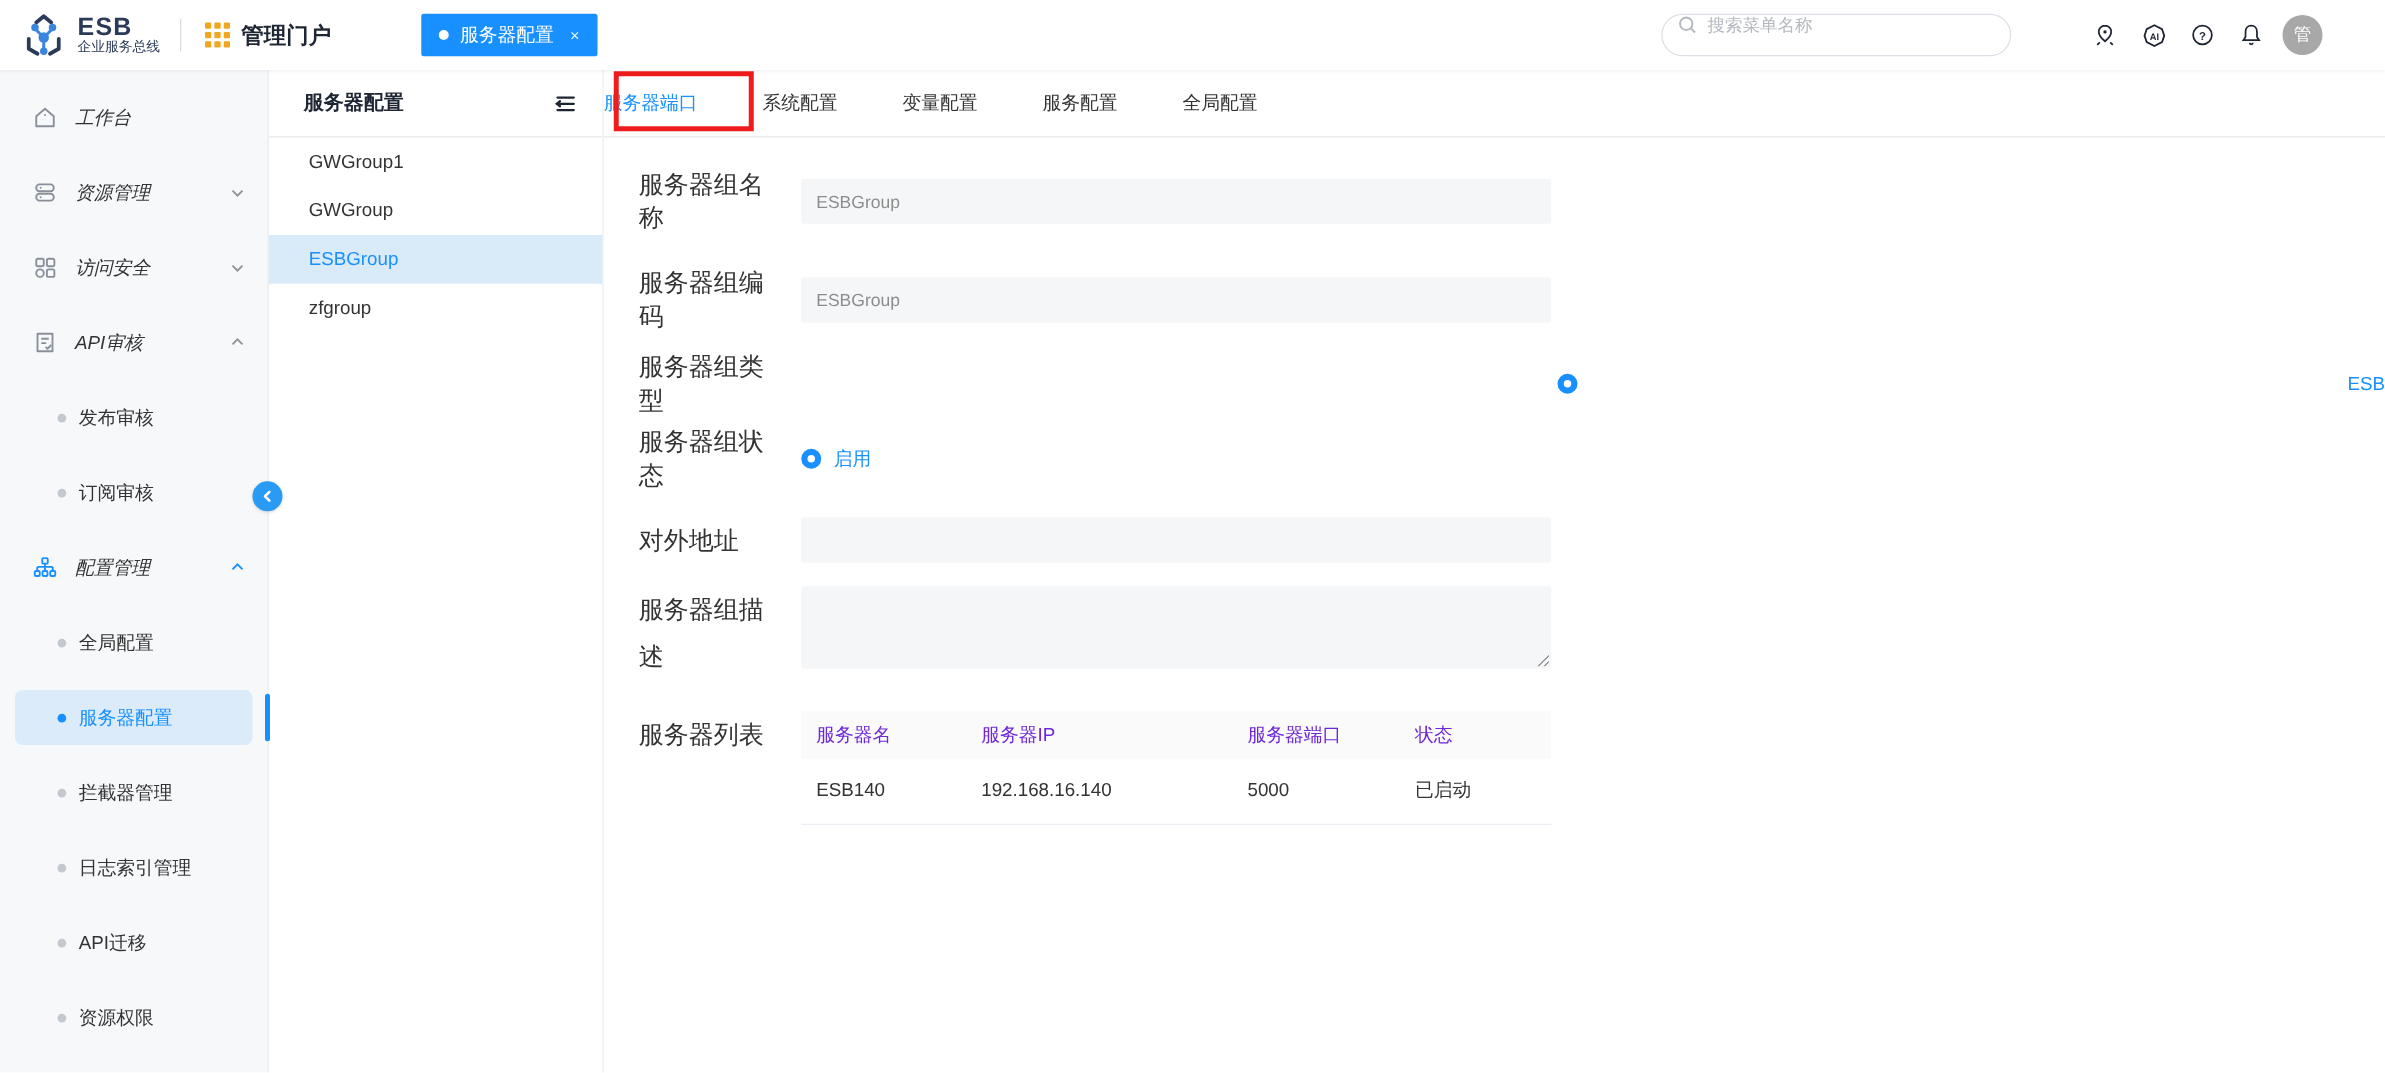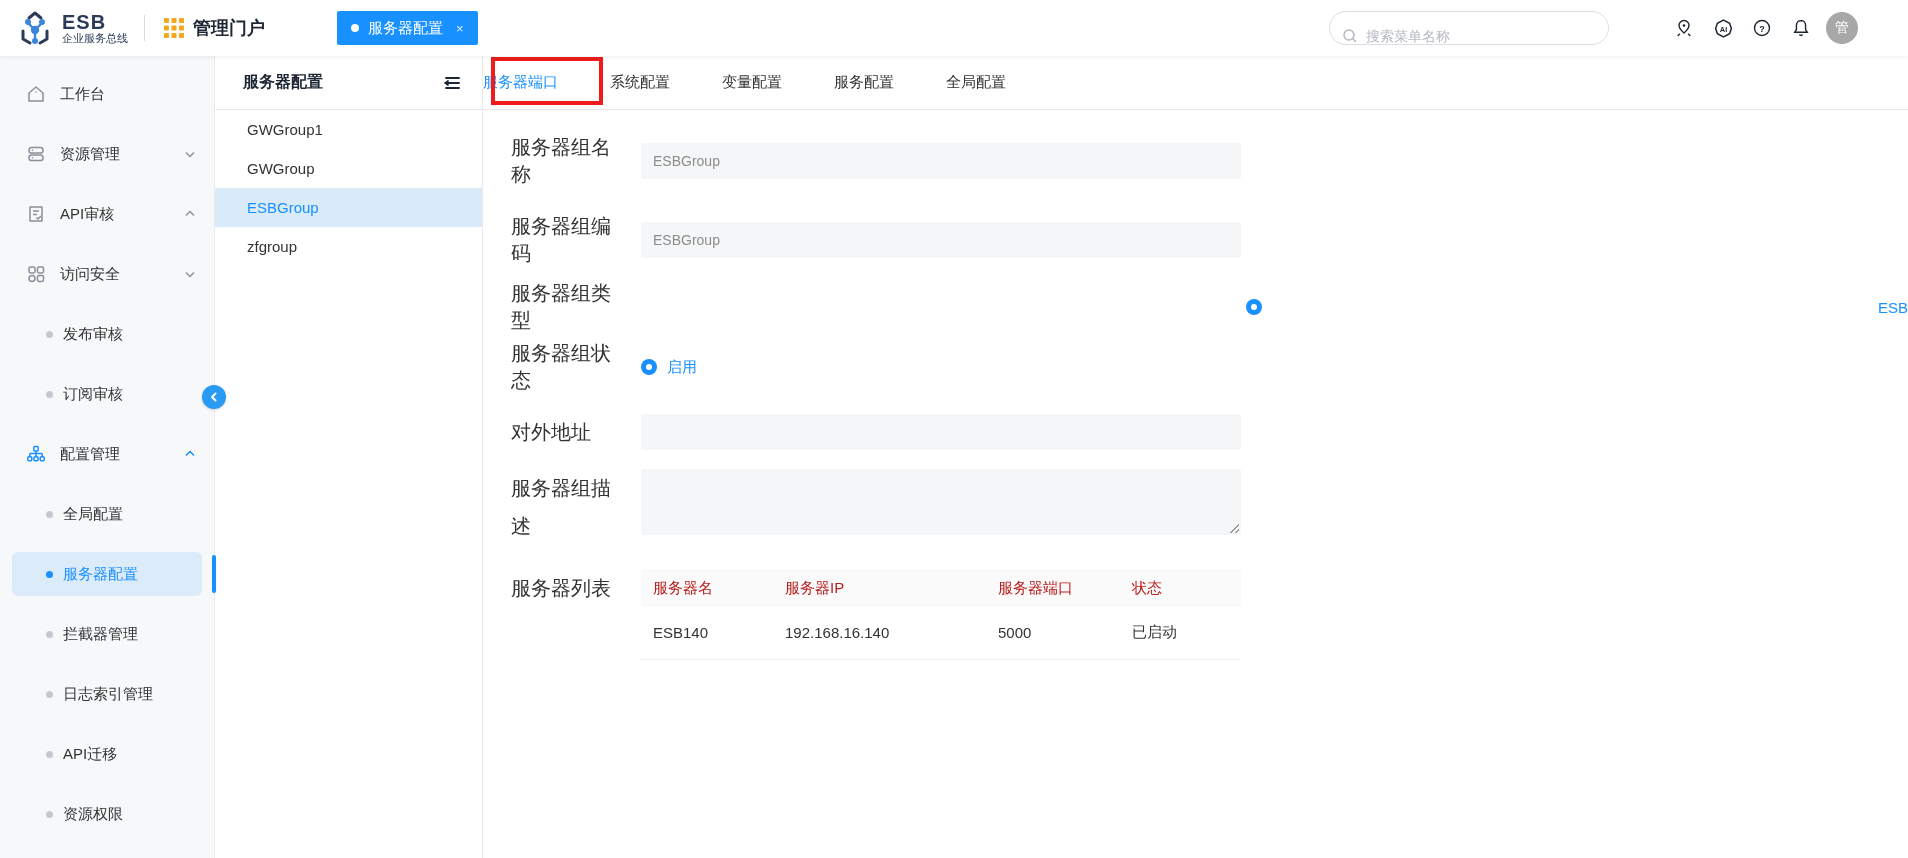--- a/index.html
+++ b/index.html
@@ -17,39 +17,39 @@
   .topbar-divider { width:1px; height:26px; background:#d8dce3; margin:0 18px 0 16px; }
   .portal { display:flex; align-items:center; gap:8px; }
   .portal-label { font-size:18px; font-weight:bold; color:#1f2633; }
   .wintab { margin-left:72px; height:34px; background:#1890ff; color:#fff; border-radius:2px;
     display:flex; align-items:center; gap:9px; padding:0 14px; cursor:pointer; }
   .wintab-dot { width:8px; height:8px; border-radius:50%; background:#fff; }
   .wintab-label { font-size:15px; }
   .wintab-close { font-size:13px; color:#e3f1ff; margin-left:4px; }
   .topbar-spacer { flex:1; }
   .search { width:280px; height:34px; border:1px solid #dcdfe6; border-radius:17px;
-    display:flex; align-items:flex-end; padding:0 12px; gap:8px; margin-right:64px; background:#fff; }
+    display:flex; align-items:flex-start; padding:0 12px; gap:8px; margin-right:64px; background:#fff; }
   .search input { border:none; outline:none; flex:1; font-size:14px; color:#333; background:transparent;
     font-family:inherit; }
   .search input::placeholder { color:#b4b8bf; }
   .top-icons { display:flex; align-items:center; gap:17px; margin-right:14px; color:#0369a1; }
   .top-icon { width:22px; height:22px; display:flex; align-items:center; justify-content:center; cursor:pointer; }
   .avatar { width:32px; height:32px; border-radius:50%; background:#a8a8a8; color:#fff; font-size:14px;
     display:flex; align-items:center; justify-content:center; margin-right:50px; cursor:pointer; }
 
   
   .body { flex:1; display:flex; min-height:0; position:relative; }
 
   
   .sidebar { width:215px; flex:0 0 215px; background:#f6f8fa; border-right:1px solid #e9ebee;
     padding-top:16px; position:relative; }
   .nav-item { height:44px; margin-bottom:16px; display:flex; align-items:center; padding:0 18px 0 26px;
     cursor:pointer; color:#333; font-size:15px; }
   .nav-item .nav-ic { width:20px; height:20px; margin-right:14px; color:#8a9099; flex:0 0 20px; }
-  .nav-item .nav-label { flex:1; }
+  .nav-item .nav-label { flex:1;font-style:italic; }
   .nav-item .chev { width:12px; height:12px; color:#909399; }
   .nav-item.blue-ic .nav-ic, .nav-item.blue-ic .chev { color:#1890ff; }
   .nav-sub { height:44px; margin:0 12px 16px; display:flex; align-items:center; padding-left:34px;
     cursor:pointer; color:#333; font-size:15px; border-radius:6px; position:relative; }
   .nav-sub .dot { width:7px; height:7px; border-radius:50%; background:#c4c8cf; margin-right:10px; }
   .nav-sub.active { background:#dcebfa; color:#1890ff; }
   .nav-sub.active .dot { background:#1890ff; }
   .nav-sub.active .edge-bar { position:absolute; right:-14px; top:3px; width:4px; height:38px;
     background:#1890ff; border-radius:2px; }
   .collapse-btn { position:absolute; right:-12px; top:329px; width:24px; height:24px; border-radius:50%;
@@ -91,21 +91,21 @@
     border-radius:50%; background:#fff; }
   .radio-label { font-size:15px; color:#1890ff; }
   .ta-wrap { position:relative; width:600px; }
   .ctl-textarea { width:600px; height:66px; background:#f5f6f7; border:none; border-radius:2px;
     padding:8px 12px; font-size:14px; color:#8c8c8c; font-family:inherit; outline:none; resize:none; display:block; }
   .grip { position:absolute; right:2px; bottom:2px; width:10px; height:10px; pointer-events:none;
     background:
       linear-gradient(135deg, transparent 0 55%, #9a9a9a 55% 63%, transparent 63% 78%, #9a9a9a 78% 86%, transparent 86%); }
 
   .srv-table { width:600px; border-collapse:collapse; font-size:15px; }
-  .srv-table th { background:#fafafa; color:#b91c1c; font-weight:normal; text-align:left;
+  .srv-table th { background:#fafafa; color:#6d28d9; font-weight:normal; text-align:left;
     height:38px; padding:0 12px; }
   .srv-table td { height:52px; padding:0 12px; color:#333; border-bottom:1px solid #ebeef5; }
   .c1{width:132px;} .c2{width:213px;} .c3{width:134px;} .c4{width:121px;}
 
   svg { display:block; }
 </style>
 </head>
 <body>
 
 <div class="app">
@@ -223,48 +223,48 @@
         <span class="nav-label">资源管理</span>
         <span class="chev">
           <svg width="12" height="12" viewBox="0 0 12 12" fill="none" stroke="currentColor" stroke-width="1.5">
               <path d="M2 4.5 L6 8.5 L10 4.5"></path>
             </svg>
         </span>
       </div>
 
       <div class="nav-item">
         <span class="nav-ic">
+          <svg width="20" height="20" viewBox="0 0 20 20" fill="none" stroke="currentColor" stroke-width="1.5">
+            <rect x="3" y="3" width="6" height="6" rx="1.4"></rect>
+              <rect x="11.5" y="3" width="6" height="6" rx="1.4"></rect>
+            <circle cx="6" cy="14.5" r="3"></circle>
+              <rect x="11.5" y="11.5" width="6" height="6" rx="1.4"></rect>
+          </svg>
+        </span>
+        <span class="nav-label">访问安全</span>
+        <span class="chev">
+          <svg width="12" height="12" viewBox="0 0 12 12" fill="none" stroke="currentColor" stroke-width="1.5">
+              <path d="M2 4.5 L6 8.5 L10 4.5"></path>
+            </svg>
+        </span>
+      </div>
+
+      <div class="nav-item">
+        <span class="nav-ic">
           <svg width="20" height="20" viewBox="0 0 20 20" fill="none" stroke="currentColor" stroke-width="1.5" stroke-linejoin="round">
             <path d="M4 3 L16 3 L16 17 L4 17 Z"></path>
               <line x1="7" y1="7" x2="13" y2="7"></line>
               <line x1="7" y1="10.5" x2="11" y2="10.5"></line>
             <path d="M10.5 13.5 L12 15 L15 12"></path>
           </svg>
         </span>
         <span class="nav-label">API审核</span>
         <span class="chev">
           <svg width="12" height="12" viewBox="0 0 12 12" fill="none" stroke="currentColor" stroke-width="1.5">
               <path d="M2 7.5 L6 3.5 L10 7.5"></path>
-            </svg>
-        </span>
-      </div>
-
-      <div class="nav-item">
-        <span class="nav-ic">
-          <svg width="20" height="20" viewBox="0 0 20 20" fill="none" stroke="currentColor" stroke-width="1.5">
-            <rect x="3" y="3" width="6" height="6" rx="1.4"></rect>
-              <rect x="11.5" y="3" width="6" height="6" rx="1.4"></rect>
-            <circle cx="6" cy="14.5" r="3"></circle>
-              <rect x="11.5" y="11.5" width="6" height="6" rx="1.4"></rect>
-          </svg>
-        </span>
-        <span class="nav-label">访问安全</span>
-        <span class="chev">
-          <svg width="12" height="12" viewBox="0 0 12 12" fill="none" stroke="currentColor" stroke-width="1.5">
-              <path d="M2 4.5 L6 8.5 L10 4.5"></path>
             </svg>
         </span>
       </div>
 
       <div class="nav-sub">
         <span class="dot"></span>
         <span>发布审核</span>
       </div>
       <div class="nav-sub">
         <span class="dot"></span>

